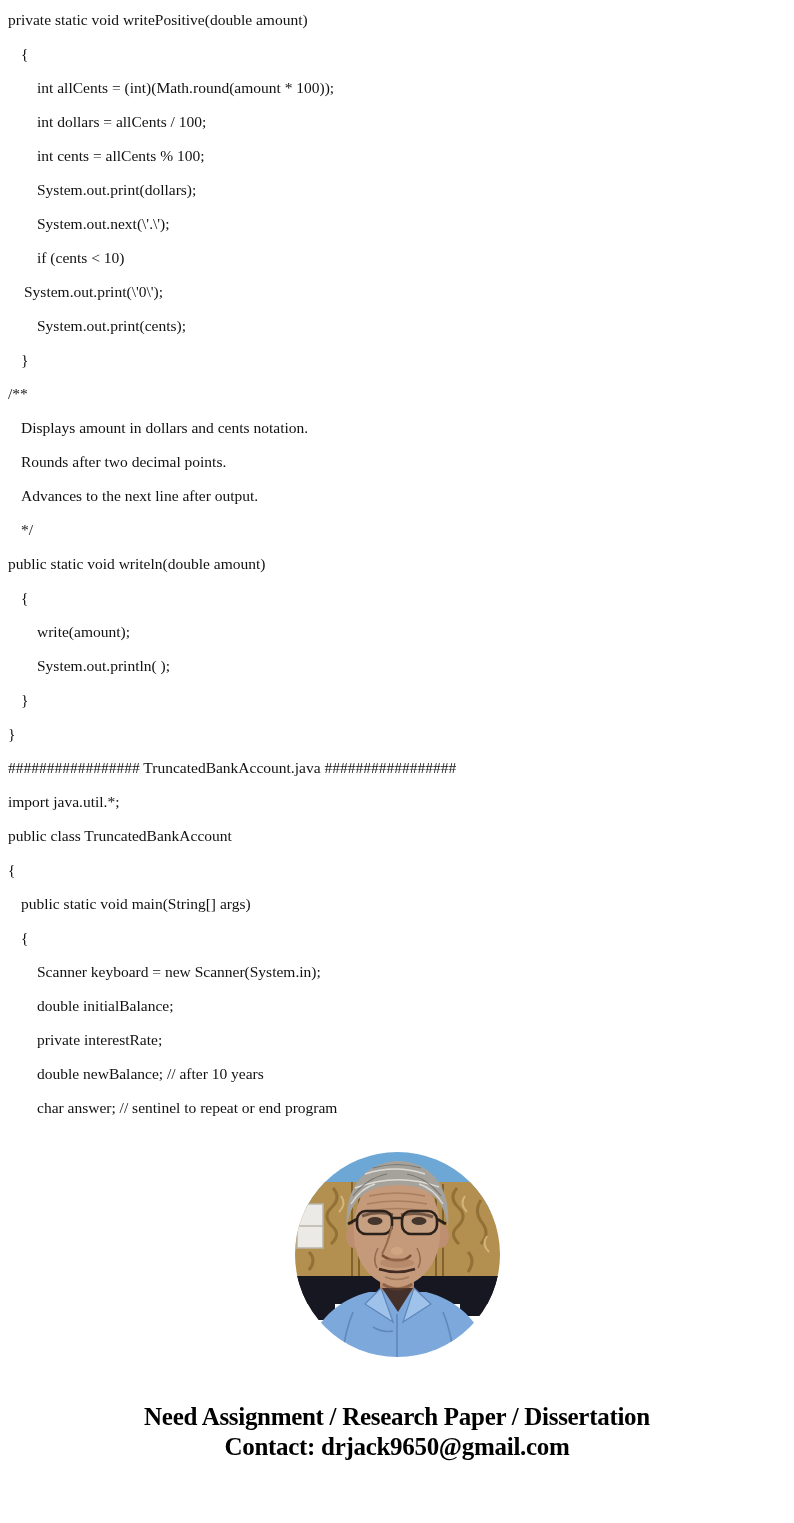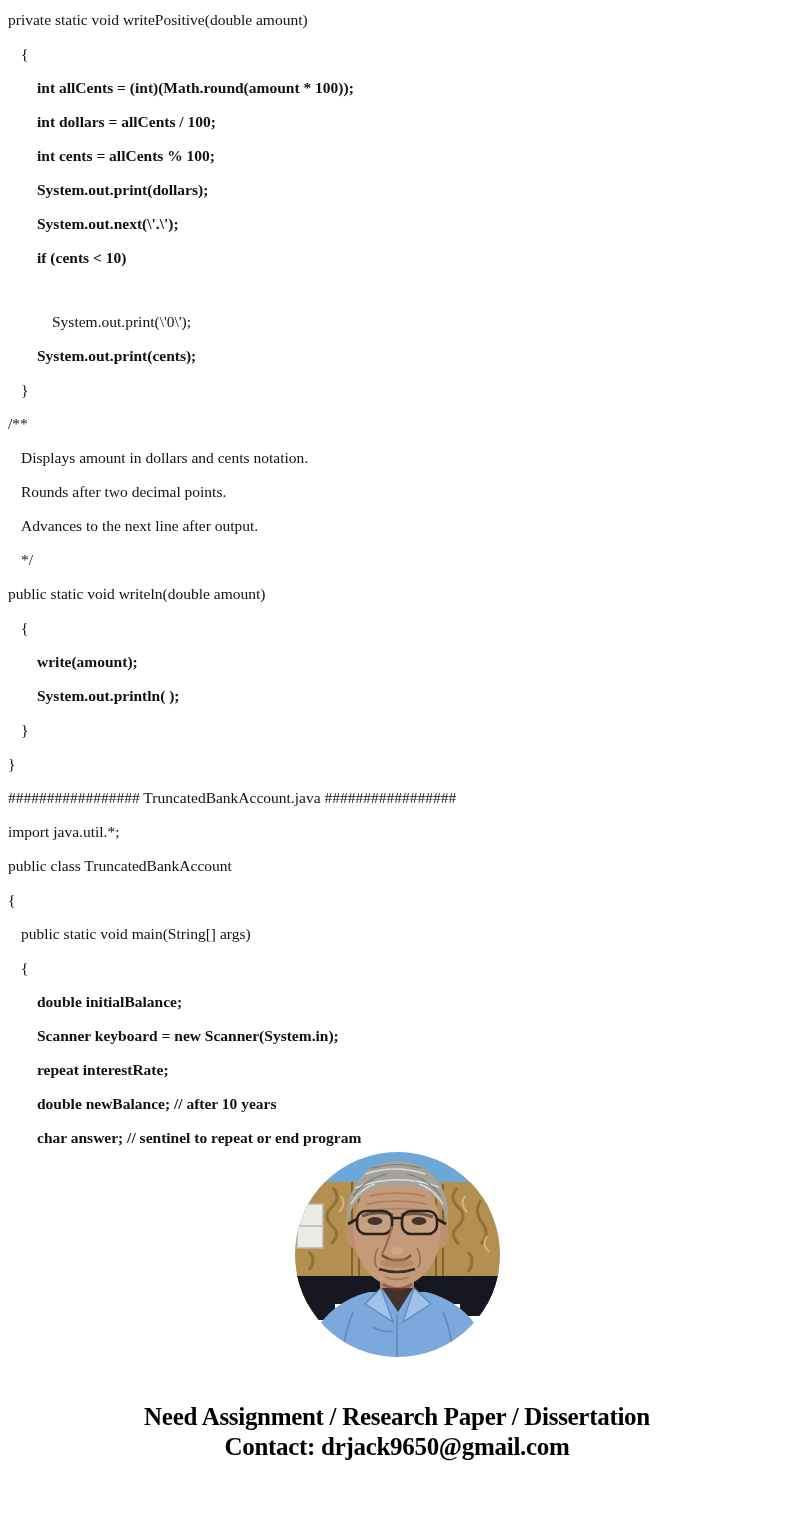--- a/index.html
+++ b/index.html
@@ -18,22 +18,22 @@
     color: var(--code_text, #111111);
   }
   .code-line {
     font-family: "Liberation Serif", serif;
     font-size: 15.5px;
     line-height: 34px;
     white-space: pre;
   }
   .ind0 { padding-left: 8px; }
   .ind1 { padding-left: 21px; }
-  .ind2 { padding-left: 37px; font-weight: bold; }
-  .ind3 { padding-left: 52px; margin-top: 30px; }
+  .ind2 { padding-left: 37px; }
+  .ind3 { padding-left: 24px; }
 
   
   .avatar-wrap {
     position: absolute;
     left: 295px; top: 1152px;
     width: 205px; height: 205px;
     border-radius: 50%;
     overflow: hidden;
   }
   .avatar-wrap svg { display: block; }
@@ -83,23 +83,23 @@
     <div class="code-line ind2">write(amount);</div>
     <div class="code-line ind2">System.out.println( );</div>
     <div class="code-line ind1">}</div>
     <div class="code-line ind0">}</div>
     <div class="code-line ind0">################# TruncatedBankAccount.java #################</div>
     <div class="code-line ind0">import java.util.*;</div>
     <div class="code-line ind0">public class TruncatedBankAccount</div>
     <div class="code-line ind0">{</div>
     <div class="code-line ind1">public static void main(String[] args)</div>
     <div class="code-line ind1">{</div>
+    <div class="code-line ind2">Scanner keyboard = new Scanner(System.in);</div>
     <div class="code-line ind2">double initialBalance;</div>
-    <div class="code-line ind2">Scanner keyboard = new Scanner(System.in);</div>
-    <div class="code-line ind2">repeat interestRate;</div>
+    <div class="code-line ind2">private interestRate;</div>
     <div class="code-line ind2">double newBalance; // after 10 years</div>
     <div class="code-line ind2">char answer; // sentinel to repeat or end program</div>
   </div>
 
 <div class="avatar-wrap">
   <svg width="205" height="205" viewBox="0 0 205 205" xmlns="http://www.w3.org/2000/svg">
 
     <rect class="sky" x="0" y="0" width="205" height="60"></rect>
 
     <rect class="wall" x="0" y="30" width="205" height="100"></rect>

